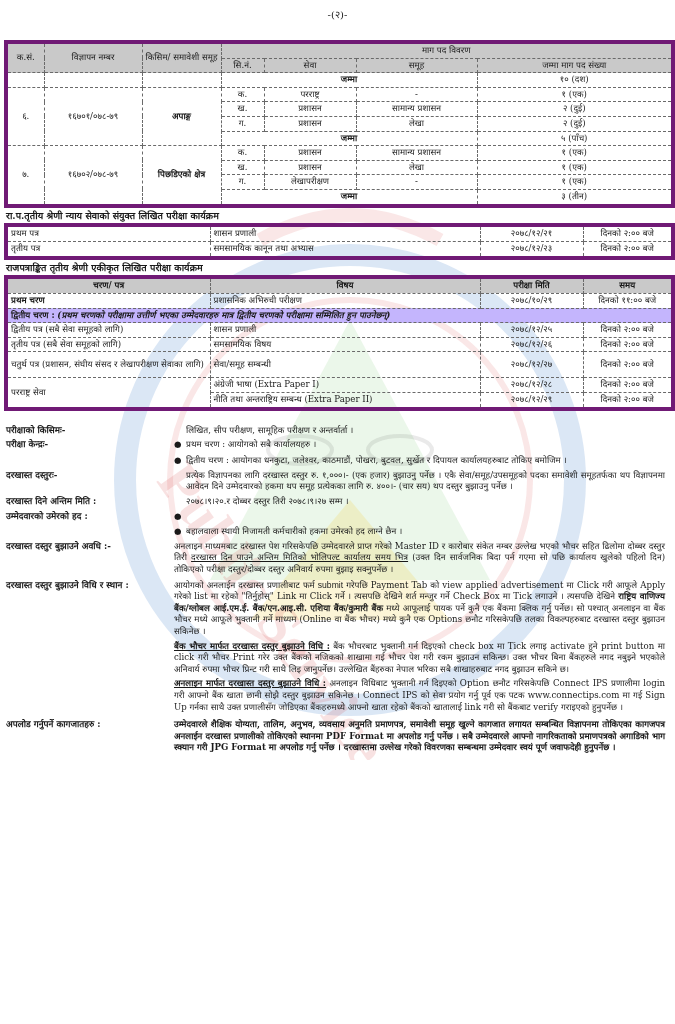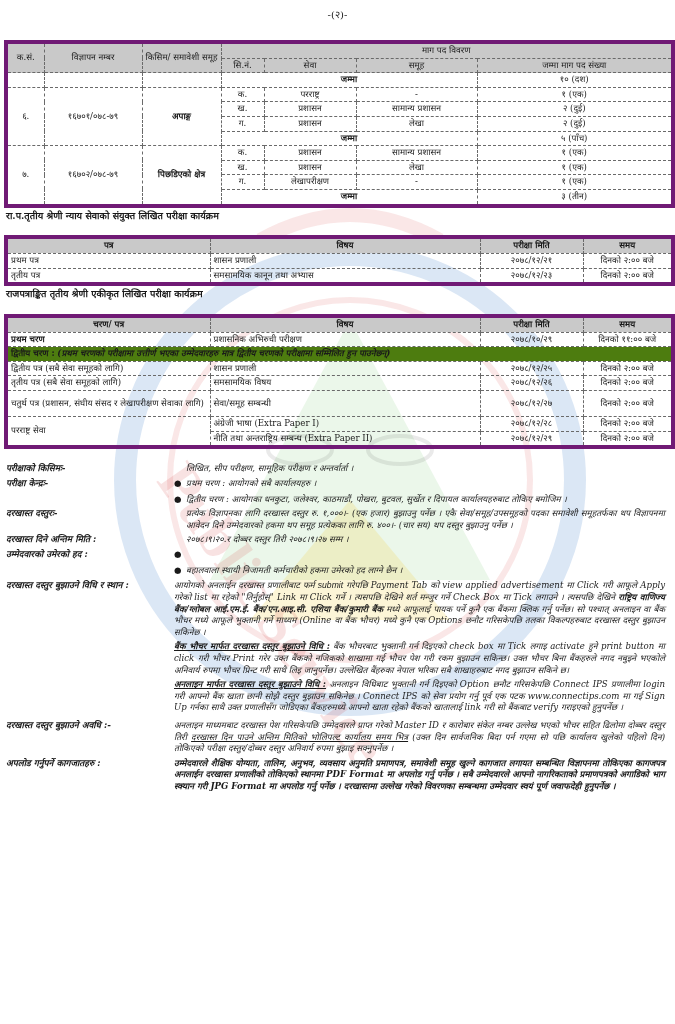--- a/index.html
+++ b/index.html
@@ -24,27 +24,27 @@
     border: 1px dashed #6a6a6a;
     padding: 1px 3px;
     font-weight: normal;
     vertical-align: middle;
     height: 13px;
   }
   table { border: 4px solid #701a75; }
   th { background: #c9c9c9; text-align: center; }
   .c { text-align: center; margin-top: 48px; }
   .b { font-weight: bold; }
-  .gray { background: #4d7c0f; }
+  .gray { background: #c4b5fd; }
   .it { font-style: italic; font-weight: bold; }
 
-  .sec-title { font-weight: bold; font-size: 9.5px; padding: 2px 0 13px 2px; }
+  .sec-title { font-weight: bold; font-size: 9.5px; padding: 2px 0 1px 2px; }
 
   .info { margin-top: 14px; font-size: 8.6px; }
-  .row { display: flex; margin-bottom: 3px; font-style: italic; }
+  .row { display: flex; margin-bottom: 3px; }
   .lbl { width: 170px; font-weight: bold; font-size: 8.8px; flex-shrink: 0; padding-left: 2px; }
   .val { flex: 1; text-align: justify; padding-right: 6px; }
   .bul { display: flex; }
   .dot { width: 12px; flex-shrink: 0; }
   .u { text-decoration: underline; }
   .bold { font-weight: bold; }
   .sans { font-family: "Liberation Sans", sans-serif; }
   p.para { margin-bottom: 3px; }
   .ml12 { padding-left: 12px; }
 </style>
@@ -152,26 +152,20 @@
 
   <div class="sec-title">रा.प.तृतीय श्रेणी न्याय सेवाको संयुक्त लिखित परीक्षा कार्यक्रम</div>
   <table>
     <colgroup>
         <col style="width:204px">
         <col style="width:270px">
         <col style="width:103px">
         <col style="width:90px">
       </colgroup>
     <tbody>
-        <tr>
-      <th class="b">पत्र</th>
-      <th class="b">विषय</th>
-      <th class="b">परीक्षा मिति</th>
-      <th class="b">समय</th>
-    </tr>
     <tr>
       <td>प्रथम पत्र</td>
       <td>शासन प्रणाली</td>
       <td class="c">२०७८/१२/२१</td>
       <td class="c">दिनको २:०० बजे</td>
     </tr>
     <tr>
       <td>तृतीय पत्र</td>
       <td>समसामयिक कानून तथा अभ्यास</td>
       <td class="c">२०७८/१२/२३</td>
@@ -268,20 +262,28 @@
     <div class="row">
       <div class="lbl">उम्मेदवारको उमेरको हद :</div>
       <div class="val">
         <div class="bul">
             <span class="dot">●</span>
           </div>
         <div class="bul" style="margin-top:4px">
             <span class="dot">●</span>
             <span>बहालवाला स्थायी निजामती कर्मचारीको हकमा उमेरको हद लाग्ने छैन ।</span>
           </div>
+      </div>
+    </div>
+    <div class="row">
+      <div class="lbl">दरखास्त दस्तुर बुझाउने अवधि :-</div>
+      <div class="val">
+        <span>अनलाइन माध्यमबाट दरखास्त पेश गरिसकेपछि उम्मेदवारले प्राप्त गरेको Master ID र कारोबार संकेत नम्बर उल्लेख भएको भौचर सहित ढिलोमा दोब्बर दस्तुर तिरी</span>
+        <span class="u">दरखास्त दिन पाउने अन्तिम मितिको भोलिपल्ट कार्यालय समय भित्र</span>
+        <span>(उक्त दिन सार्वजनिक बिदा पर्न गएमा सो पछि कार्यालय खुलेको पहिलो दिन) तोकिएको परीक्षा दस्तुर/दोब्बर दस्तुर अनिवार्य रुपमा बुझाइ सक्नुपर्नेछ ।</span>
       </div>
     </div>
     <div class="row" style="margin-top:4px">
       <div class="lbl">दरखास्त दस्तुर बुझाउने विधि र स्थान :</div>
       <div class="val">
         <p class="para">
           <span>आयोगको अनलाईन दरखास्त प्रणालीबाट फर्म</span>
           <span class="sans">submit</span>
           <span>गरेपछि Payment Tab को view applied advertisement मा Click गरी आफूले Apply गरेको list मा रहेको "तिर्नुहोस्" Link मा Click गर्ने । त्यसपछि देखिने शर्त मन्जुर गर्ने Check Box मा Tick लगाउने । त्यसपछि देखिने</span>
           <span class="bold">राष्ट्रिय वाणिज्य बैंक/ग्लोबल आई.एम.ई. बैंक/एन.आइ.सी. एशिया बैंक/कुमारी बैंक</span>
@@ -291,25 +293,17 @@
           <span class="bold u">बैंक भौचर मार्फत दरखास्त दस्तुर बुझाउने विधि :</span>
           <span>बैंक भौचरबाट भुक्तानी गर्न दिइएको check box मा Tick लगाइ activate हुने print button मा click गरी भौचर Print गरेर उक्त बैंकको नजिकको शाखामा गई भौचर पेश गरी रकम बुझाउन सकिन्छ। उक्त भौचर बिना बैंकहरुले नगद नबुझ्ने भएकोले अनिवार्य रुपमा भौचर प्रिन्ट गरी साथै लिइ जानुपर्नेछ। उल्लेखित बैंहरुका नेपाल भरिका सबै शाखाहरुबाट नगद बुझाउन सकिने छ।</span>
         </p>
         <p class="para">
           <span class="bold u">अनलाइन मार्फत दरखास्त दस्तुर बुझाउने विधि :</span>
           <span>अनलाइन विधिबाट भुक्तानी गर्न दिइएको Option छनौट गरिसकेपछि Connect IPS प्रणालीमा login गरी आफ्नो बैंक खाता छानी सोझै दस्तुर बुझाउन सकिनेछ । Connect IPS को सेवा प्रयोग गर्नु पूर्व एक पटक www.connectips.com मा गई Sign Up गर्नका साथै उक्त प्रणालीसँग जोडिएका बैंकहरुमध्ये आफ्नो खाता रहेको बैंकको खातालाई link गरी सो बैंकबाट verify गराइएको हुनुपर्नेछ ।</span>
         </p>
       </div>
     </div>
     <div class="row">
-      <div class="lbl">दरखास्त दस्तुर बुझाउने अवधि :-</div>
-      <div class="val">
-        <span>अनलाइन माध्यमबाट दरखास्त पेश गरिसकेपछि उम्मेदवारले प्राप्त गरेको Master ID र कारोबार संकेत नम्बर उल्लेख भएको भौचर सहित ढिलोमा दोब्बर दस्तुर तिरी</span>
-        <span class="u">दरखास्त दिन पाउने अन्तिम मितिको भोलिपल्ट कार्यालय समय भित्र</span>
-        <span>(उक्त दिन सार्वजनिक बिदा पर्न गएमा सो पछि कार्यालय खुलेको पहिलो दिन) तोकिएको परीक्षा दस्तुर/दोब्बर दस्तुर अनिवार्य रुपमा बुझाइ सक्नुपर्नेछ ।</span>
-      </div>
-    </div>
-    <div class="row">
       <div class="lbl">अपलोड गर्नुपर्ने कागजातहरु :</div>
       <div class="val bold">उम्मेदवारले शैक्षिक योग्यता, तालिम, अनुभव, व्यवसाय अनुमति प्रमाणपत्र, समावेशी समूह खुल्ने कागजात लगायत सम्बन्धित विज्ञापनमा तोकिएका कागजपत्र अनलाईन दरखास्त प्रणालीको तोकिएको स्थानमा PDF Format मा अपलोड गर्नु पर्नेछ । सबै उम्मेदवारले आफ्नो नागरिकताको प्रमाणपत्रको अगाडिको भाग स्क्यान गरी JPG Format मा अपलोड गर्नु पर्नेछ । दरखास्तमा उल्लेख गरेको विवरणका सम्बन्धमा उम्मेदवार स्वयं पूर्ण जवाफदेही हुनुपर्नेछ ।</div>
     </div>
   </div>
 </div>
 
 </body></html>

